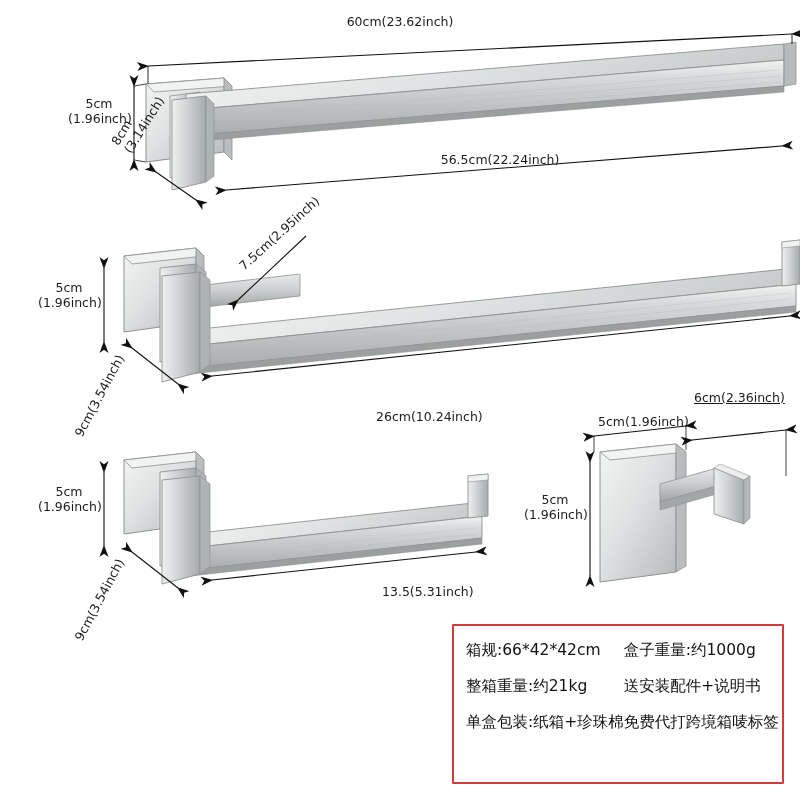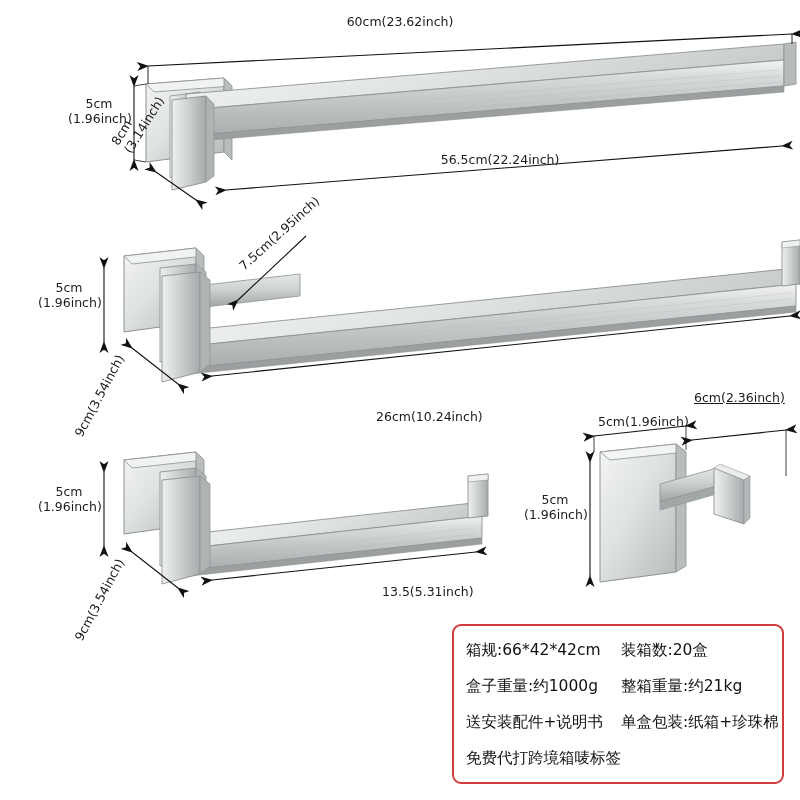--- a/index.html
+++ b/index.html
@@ -20,21 +20,21 @@
     letter-spacing:0px;
   }
   .lbl.center{text-align:center;}
   .lbl.vert{
     transform-origin:left top;
   }
   .specbox{
     position:absolute;
     left:452px;top:624px;width:332px;height:160px;
     border:2px solid #d23b3b;
-    border-radius:9px;
+    border-radius:1px;
     background:#fff;
     box-sizing:border-box;
   }
   .specgrid{
     position:absolute;left:0;top:0;width:100%;height:100%;
     display:grid;
     grid-template-columns:1fr 1.12fr;
     grid-template-rows:repeat(4,1fr);
     align-items:center;
     padding:6px 10px 6px 12px;
@@ -239,20 +239,19 @@
 <div class="lbl" style="left:598px;top:414px;">5cm(1.96inch)</div>
 
 <div class="lbl" style="left:694px;top:390px;text-decoration:underline;">6cm(2.36inch)</div>
 
 <div class="lbl center" style="left:524px;top:492px;width:62px;">5cm
 (1.96inch)</div>
 
 <div class="specbox">
   <div class="specgrid">
     <div class="spec">箱规:66*42*42cm</div>
-    <div class="spec">装箱数:20盒</div>
     <div class="spec">盒子重量:约1000g</div>
     <div class="spec">整箱重量:约21kg</div>
     <div class="spec">送安装配件+说明书</div>
     <div class="spec">单盒包装:纸箱+珍珠棉</div>
     <div class="spec">免费代打跨境箱唛标签</div>
   </div>
 </div>
 
 </body></html>

